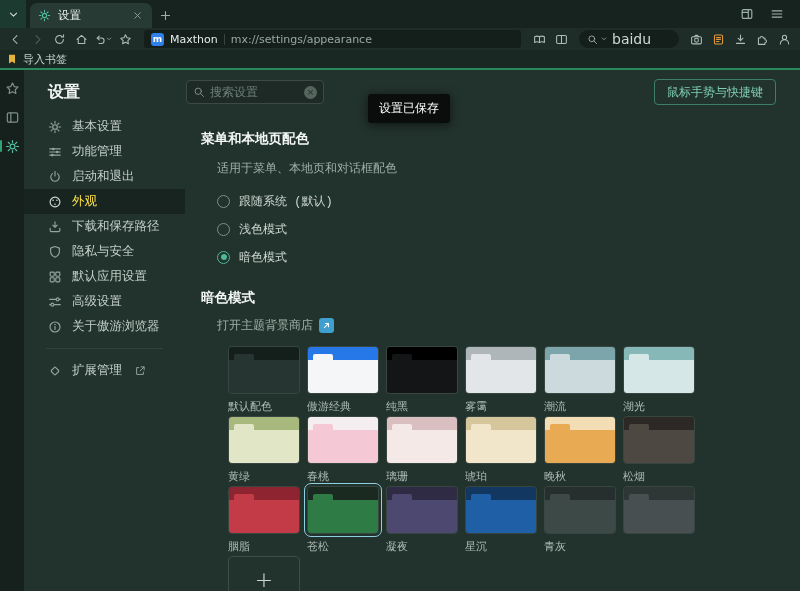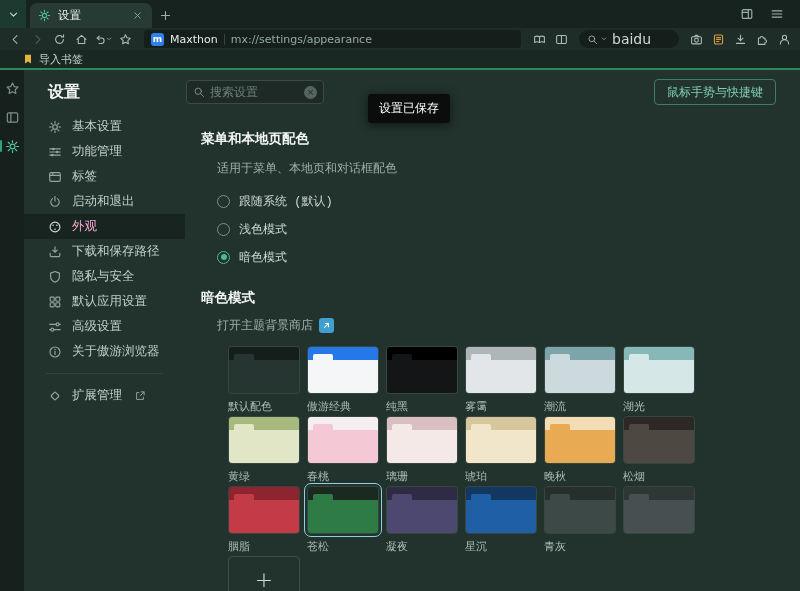--- a/index.html
+++ b/index.html
@@ -30,21 +30,21 @@
   .urlbox { height:18px; flex:1 1 auto; max-width:382px; background:#141f1b; border-radius:3px; display:flex; align-items:center; gap:6px; padding:0 7px; margin:0 7px; }
   .mlogo { width:13px; height:13px; background:#2f80e8; color:#fff; border-radius:3px; font-size:9px; font-weight:bold; display:flex; align-items:center; justify-content:center; }
   .brand { color:#e4ebe8; font-size:11px; }
   .url-sep { width:1px; height:11px; background:#36463f; }
   .url { color:#97a8a1; font-size:11px; white-space:nowrap; overflow:hidden; }
   .searchbox { height:18px; width:100px; background:#141f1b; border-radius:9px; display:flex; align-items:center; gap:4px; padding:0 8px; margin:0 6px; flex:0 0 auto; }
   .searchbox .sic { width:11px; height:11px; display:inline-flex; color:#9fb0a9; }
   .searchbox .sv { color:#cfd8d3; font-size:14px; }
 
   
-  .bookmarkbar { height:18px; background:#1a2823; display:flex; align-items:center; padding-left:16px; }
+  .bookmarkbar { height:18px; background:#1a2823; display:flex; align-items:center; padding-left:0; }
   .bm-item { display:flex; align-items:center; gap:5px; color:#c6d2cc; font-size:11px; padding:0 6px; height:16px; border-radius:3px; }
   .bm-icon { width:12px; height:12px; display:inline-flex; color:#e6b33c; }
   .greenline { height:2px; background:#2a8a5a; }
 
   
   .main { display:flex; height:541px; }
   .rail { width:24px; background:#16211d; display:flex; flex-direction:column; align-items:center; padding-top:10px; gap:13px; flex:0 0 auto; }
   .rail-btn { width:16px; height:16px; display:flex; align-items:center; justify-content:center; color:#7d8f88; position:relative; }
   .rail-btn.active { color:#52bfa0; }
   .rail-btn.active::before { content:""; position:absolute; left:-4px; top:2px; width:2px; height:12px; background:#2fa373; border-radius:1px; }
@@ -56,21 +56,21 @@
   .search-set .sic { width:12px; height:12px; display:inline-flex; color:#7f908a; }
   .search-set input { flex:1; min-width:0; background:transparent; border:none; outline:none; color:#cfe0da; font-size:12px; font-family:inherit; }
   .search-set input::placeholder { color:#6f807a; }
   .clear-btn { width:13px; height:13px; border-radius:50%; background:#56665f; color:#1e2b26; font-size:9px; line-height:13px; text-align:center; flex:0 0 auto; }
   .restore-btn { margin-left:auto; margin-right:24px; height:26px; padding:0 12px; border:1px solid #3d7e6a; background:transparent; color:#7fcfb5; border-radius:4px; font-size:12px; font-family:inherit; display:flex; align-items:center; cursor:pointer; }
 
   .page-body { flex:1; display:flex; overflow:hidden; }
   .menu { width:161px; flex:0 0 auto; }
   .menu-item { height:25px; display:flex; align-items:center; gap:10px; padding-left:24px; color:#c3cfc9; font-size:12.5px; cursor:pointer; white-space:nowrap; }
   .menu-item .mi-icon { width:14px; height:14px; display:inline-flex; color:#93a69e; flex:0 0 auto; }
-  .menu-item.selected { background:#18241f; color:#f9a8d4; }
+  .menu-item.selected { background:#18241f; color:#fde047; }
   .menu-item.selected .mi-icon { color:#cfe0d8; }
   .menu-divider { height:1px; background:#31413b; margin:9px 22px; }
   .ext-link { width:12px; height:12px; display:inline-flex; color:#93a69e; margin-left:2px; }
 
   .content { flex:1; padding:16px 0 0 16px; overflow:hidden; }
   .sec-title { font-size:13.5px; font-weight:bold; color:#f2f6f4; }
   .sec-desc { margin:12px 0 0 16px; color:#9fb0a9; font-size:12px; }
   .radios { margin:10px 0 10px 16px;font-family:Liberation Mono, monospace; }
   .radio-row { height:28px; display:flex; align-items:center; gap:9px; cursor:pointer; }
   .radio { width:13px; height:13px; border-radius:50%; border:1.5px solid #7d8e88; position:relative; flex:0 0 auto; }
@@ -358,29 +358,20 @@
                   <circle cx="6" cy="4.5" r="1.5" fill="currentColor" stroke="none"></circle>
                   <circle cx="10.5" cy="8" r="1.5" fill="currentColor" stroke="none"></circle>
                   <circle cx="5" cy="11.5" r="1.5" fill="currentColor" stroke="none"></circle>
                 </svg>
               </span>
               <span>功能管理</span>
             </div>
             <div class="menu-item">
               <span class="mi-icon">
                 <svg viewBox="0 0 16 16" fill="none" stroke="currentColor" stroke-width="1.3" stroke-linecap="round" stroke-linejoin="round">
-                  <rect x="2" y="3" width="12" height="10" rx="1.5"></rect>
-                  <path d="M2 6.2h12M5.5 3v3.2"></path>
-                </svg>
-              </span>
-              <span>标签</span>
-            </div>
-            <div class="menu-item">
-              <span class="mi-icon">
-                <svg viewBox="0 0 16 16" fill="none" stroke="currentColor" stroke-width="1.3" stroke-linecap="round" stroke-linejoin="round">
                   <path d="M8 1.8v5"></path>
                   <path d="M5.2 4.1a4.8 4.8 0 1 0 5.6 0"></path>
                 </svg>
               </span>
               <span>启动和退出</span>
             </div>
             <div class="menu-item selected">
               <span class="mi-icon">
                 <svg viewBox="0 0 16 16" fill="none" stroke="currentColor" stroke-width="1.3" stroke-linecap="round" stroke-linejoin="round">
                   <circle cx="8" cy="8" r="5.6"></circle>

